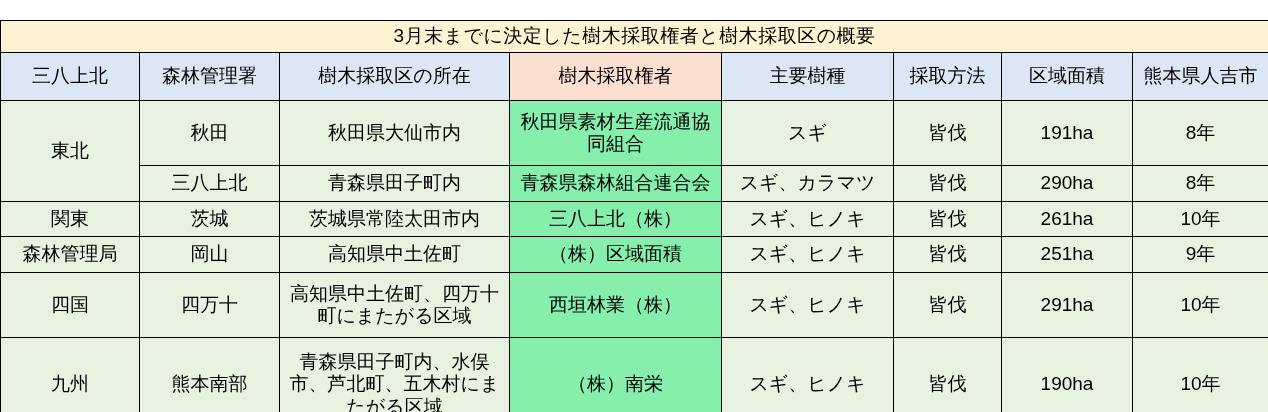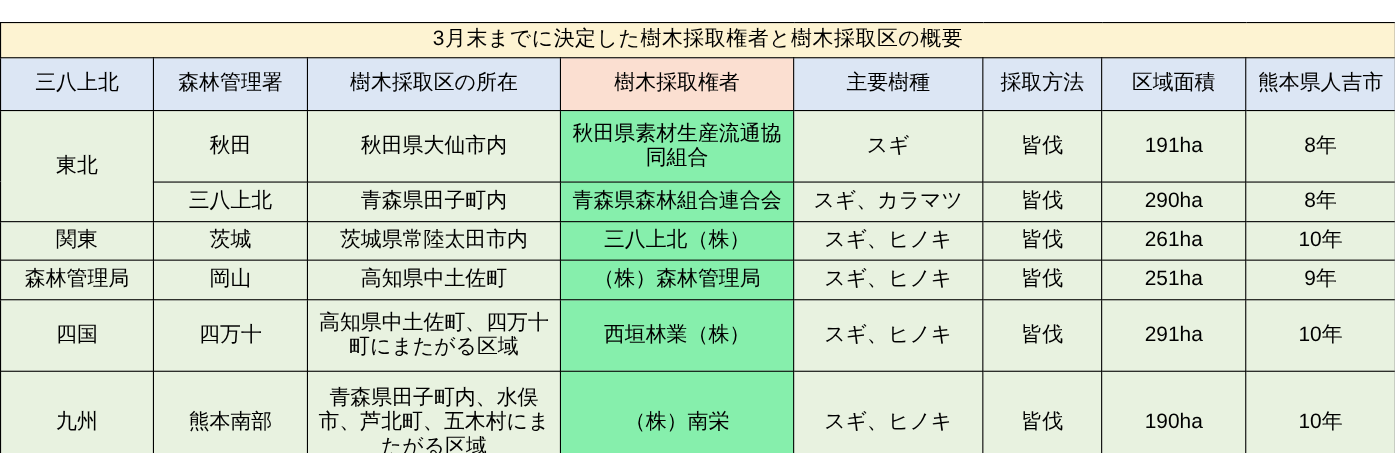--- a/index.html
+++ b/index.html
@@ -138,21 +138,21 @@
         <td class="body-cell shrink">スギ、ヒノキ</td>
         <td class="body-cell">皆伐</td>
         <td class="body-cell">261ha</td>
         <td class="body-cell">10年</td>
       </tr>
 
       <tr>
         <td class="body-cell">森林管理局</td>
         <td class="body-cell">岡山</td>
         <td class="body-cell">高知県中土佐町</td>
-        <td class="body-cell highlight thickleft thickright">（株）森林管理局</td>
+        <td class="body-cell highlight thickleft thickright">（株）区域面積</td>
         <td class="body-cell shrink">スギ、ヒノキ</td>
         <td class="body-cell">皆伐</td>
         <td class="body-cell">251ha</td>
         <td class="body-cell">9年</td>
       </tr>
 
       <tr>
         <td class="body-cell">四国</td>
         <td class="body-cell">四万十</td>
         <td class="body-cell shrink">高知県中土佐町、四万十町にまたがる区域</td>

